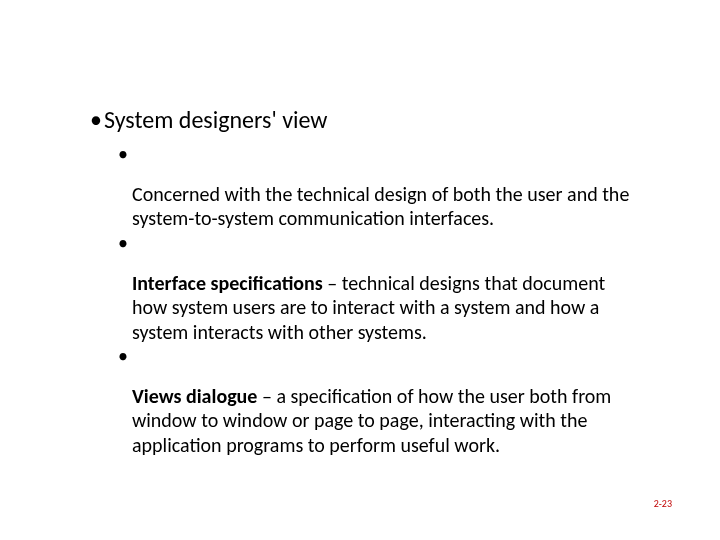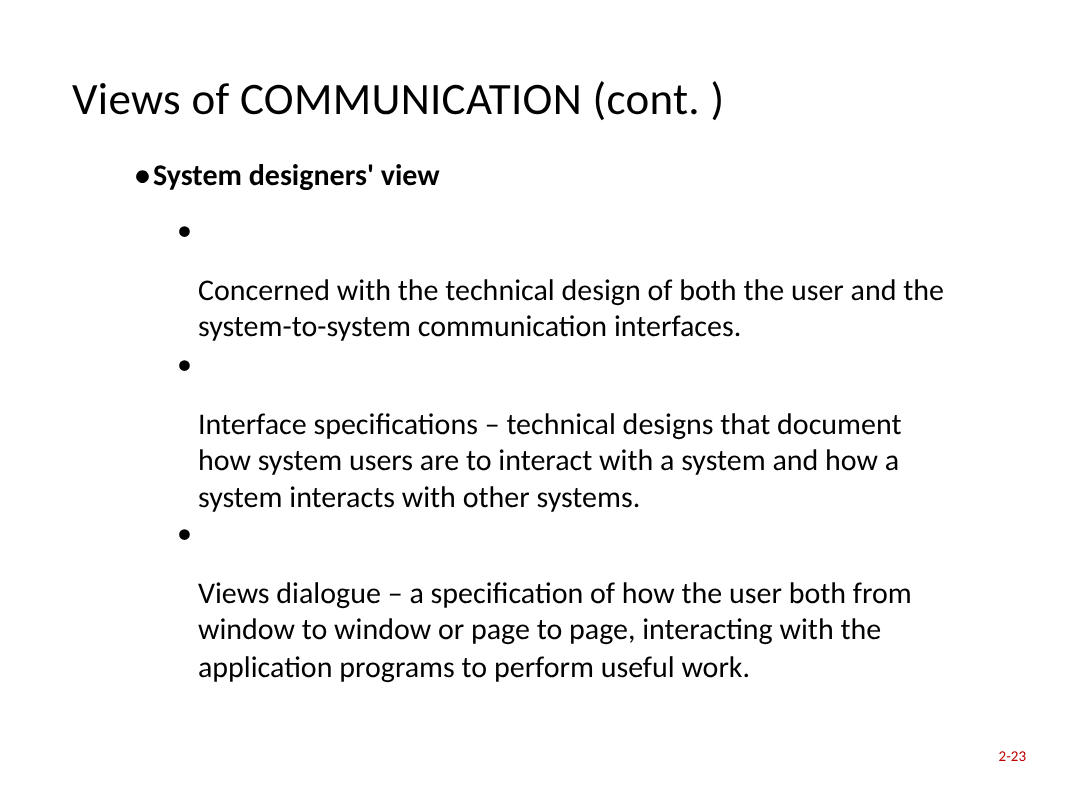--- a/index.html
+++ b/index.html
@@ -24,22 +24,22 @@
     left: 48px;
     top: 48px;
     font-size: 30px;
     font-weight: 400;
     letter-spacing: 0.2px;
   }
   .level1 {
     position: absolute;
     left: 90px;
     top: 105px;
-    font-size: 20px;
-    font-weight: 700;
+    font-size: 24px;
+    font-weight: 400;
   }
   .level1 .bullet {
     display: inline-block;
     margin-right: 2px;
   }
   .level2-block {
     position: absolute;
     left: 118px;
     top: 142px;
     width: 520px;
@@ -52,35 +52,34 @@
     padding: 0;
   }
   .level2-item .bullet {
     flex: 0 0 auto;
     margin-right: 4px;
   }
   .level2-item .text {
     flex: 1 1 auto;
     margin-top: 40px;
   }
-  .bold { font-weight: 400; text-align: right; }
+  .bold { font-weight: 700; text-align: right; }
   .page-num {
     position: absolute;
-    right: 36px;
+    right: 48px;
     bottom: 30px;
     font-size: 10px;
     color: #c00000;
   }
 </style>
 </head>
 <body>
 
 <div class="slide">
 
-  <div class="title">Views of COMMUNICATION (cont. )</div>
 
   <div class="level1">
     <span class="bullet">•</span><span>System designers' view</span>
   </div>
 
   <div class="level2-block">
 
     <div class="level2-item">
       <span class="bullet">•</span>
       <span class="text">Concerned with the technical design of both the user and the system-to-system communication interfaces.</span>

